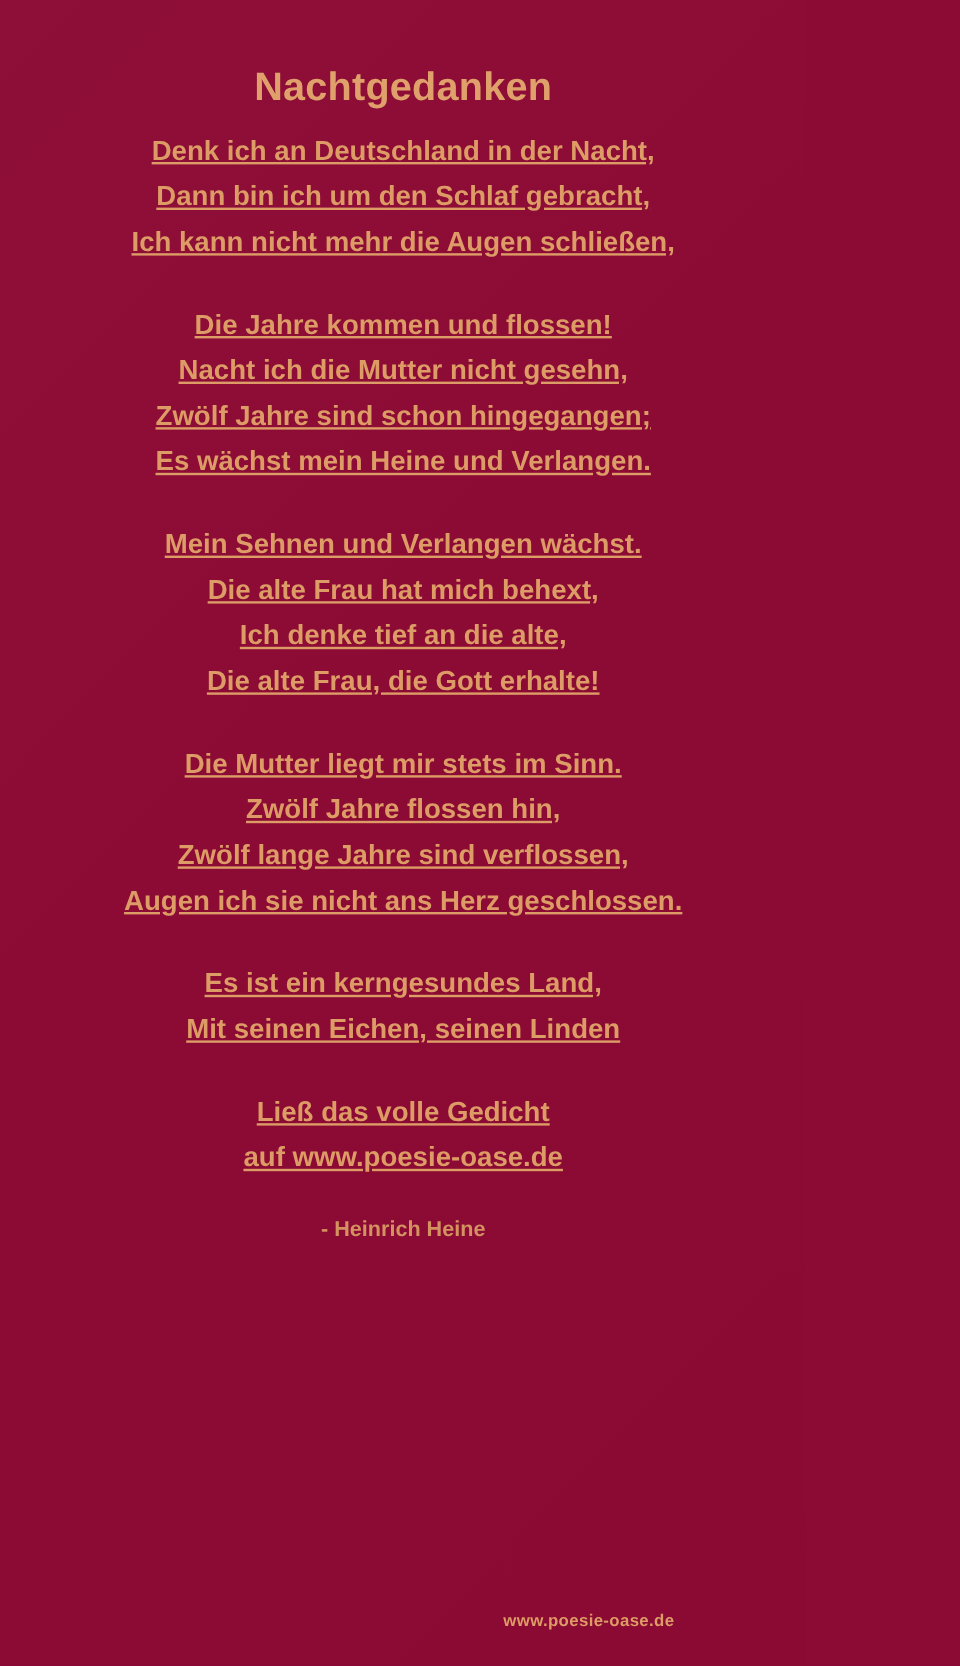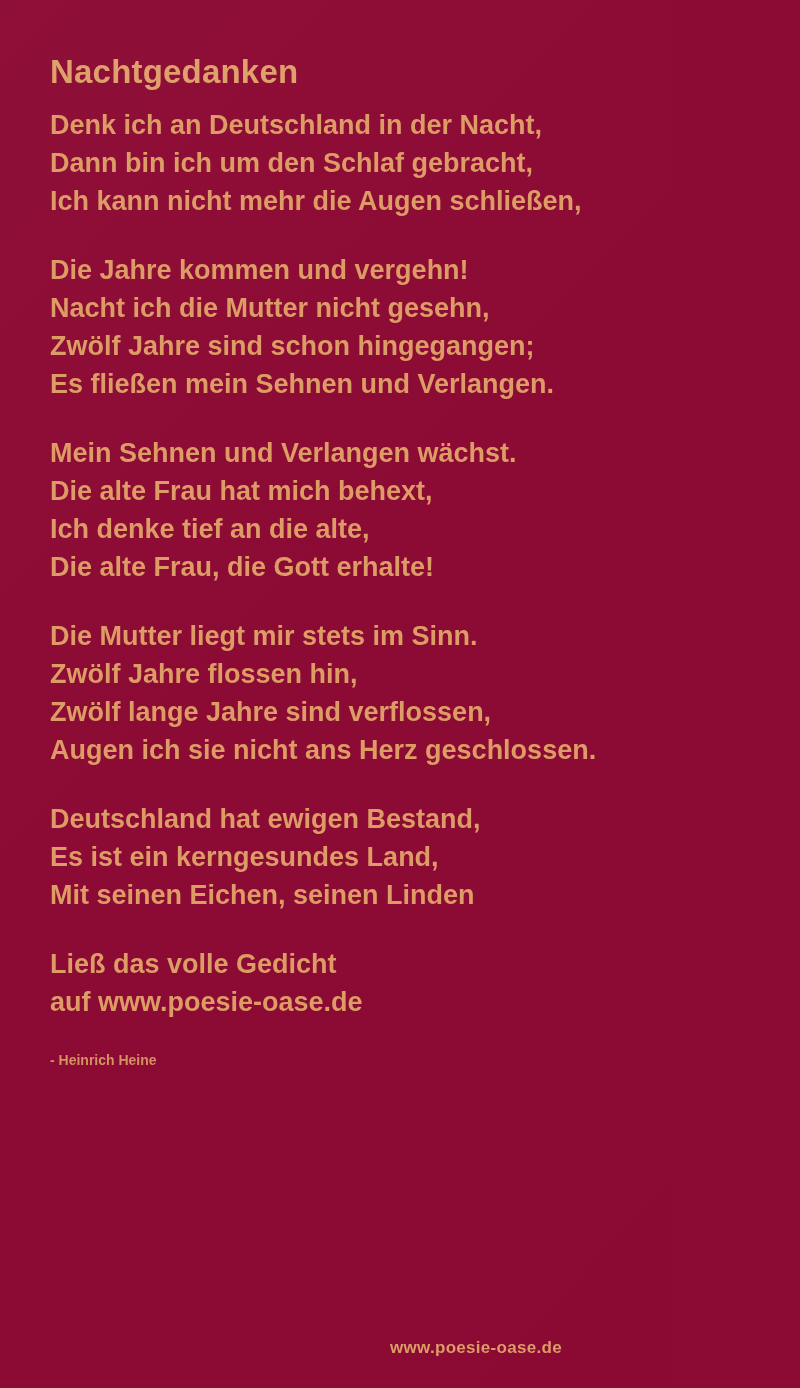--- a/index.html
+++ b/index.html
@@ -13,95 +13,96 @@
     font-family: "Liberation Sans", sans-serif;
     overflow: hidden;
   }
   .poem-card {
     position: relative;
     width: 672px;
     height: 1388px;
     box-sizing: border-box;
     padding: 52px 50px 0 50px;
     background: linear-gradient(135deg, #8e0f38 0%, #8c0b35 45%, #8a0a33 100%);
+    text-align: center;
   }
   .poem-title {
     font-size: 33px;
     font-weight: bold;
     color: #e0a06b;
     letter-spacing: 0.2px;
     margin: 0 0 14px 0;
     line-height: 1.2;
   }
   .stanza {
     margin: 0 0 31px 0;
   }
   .line {
-    font-size: 27px;
+    font-size: 23px;
     font-weight: bold;
     color: #dd9b66;
     line-height: 38px;
     white-space: pre;
+    text-decoration: underline;
   }
   .cta {
     margin-top: 12px;
   }
   .author {
-    font-size: 14px;
+    font-size: 18px;
     font-weight: bold;
     color: #d39260;
     margin-top: 14px;
   }
   .site-credit {
     position: absolute;
     right: 110px;
     bottom: 30px;
-    font-size: 17px;
+    font-size: 14px;
     font-weight: bold;
     color: #dd9b66;
     letter-spacing: 0.3px;
   }
 </style>
 </head>
 <body>
 
 <div class="poem-card">
 
   <h1 class="poem-title">Nachtgedanken</h1>
 
   <div class="stanza">
     <div class="line">Denk ich an Deutschland in der Nacht,</div>
     <div class="line">Dann bin ich um den Schlaf gebracht,</div>
     <div class="line">Ich kann nicht mehr die Augen schließen,</div>
   </div>
 
   <div class="stanza">
-    <div class="line">Die Jahre kommen und vergehn!</div>
+    <div class="line">Die Jahre kommen und flossen!</div>
     <div class="line">Nacht ich die Mutter nicht gesehn,</div>
     <div class="line">Zwölf Jahre sind schon hingegangen;</div>
-    <div class="line">Es fließen mein Sehnen und Verlangen.</div>
+    <div class="line">Es wächst mein Heine und Verlangen.</div>
   </div>
 
   <div class="stanza">
     <div class="line">Mein Sehnen und Verlangen wächst.</div>
     <div class="line">Die alte Frau hat mich behext,</div>
     <div class="line">Ich denke tief an die alte,</div>
     <div class="line">Die alte Frau, die Gott erhalte!</div>
   </div>
 
 
   <div class="stanza">
     <div class="line">Die Mutter liegt mir stets im Sinn.</div>
     <div class="line">Zwölf Jahre flossen hin,</div>
     <div class="line">Zwölf lange Jahre sind verflossen,</div>
     <div class="line">Augen ich sie nicht ans Herz geschlossen.</div>
   </div>
 
   <div class="stanza">
-    <div class="line">Deutschland hat ewigen Bestand,</div>
     <div class="line">Es ist ein kerngesundes Land,</div>
     <div class="line">Mit seinen Eichen, seinen Linden</div>
   </div>
 
   <div class="stanza cta">
     <div class="line">Ließ das volle Gedicht</div>
     <div class="line">auf www.poesie-oase.de</div>
   </div>
 
   <div class="author">- Heinrich Heine</div>

